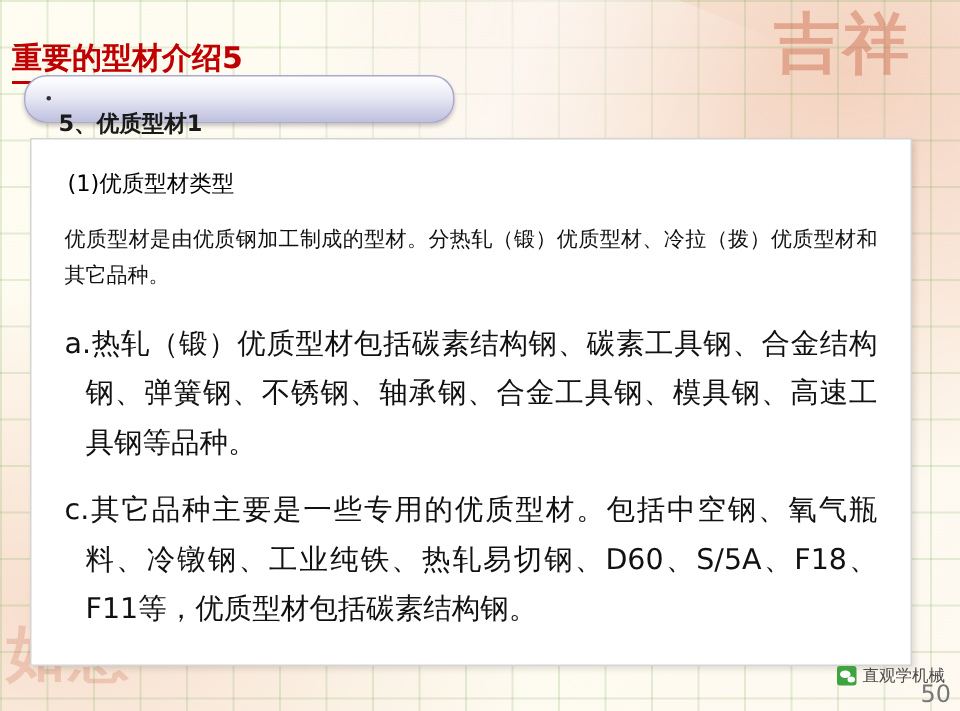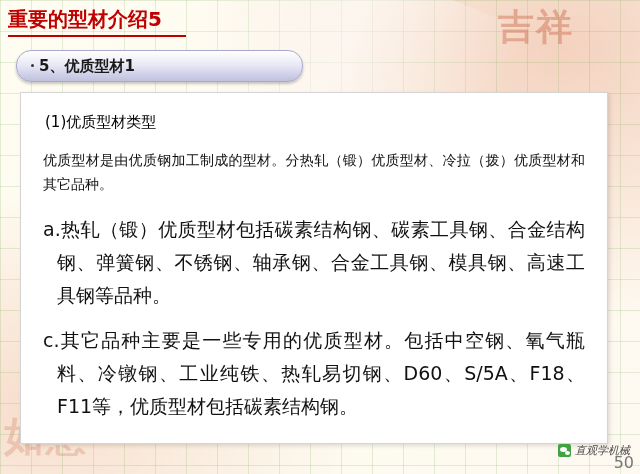--- a/index.html
+++ b/index.html
@@ -48,23 +48,24 @@
     position: absolute;
     font-family: "DejaVu Serif", "Liberation Serif", serif;
     font-weight: bold;
     color: rgba(196, 86, 56, 0.38);
     line-height: 1;
     letter-spacing: 2px;
   }
   .seal-tr {
     top: 8px;
     right: 14px;
-    font-size: 36px;
+    font-size: 44px;
     width: 128px;
-    text-align: left;
+    text-align: center;
+    font-family: Liberation Serif, serif;
   }
   .seal-bl {
     left: 4px;
     bottom: 18px;
     font-size: 40px;
     width: 90px;
     color: rgba(196, 86, 56, 0.22);
   }
   .bg-diag {
     position: absolute;
@@ -83,20 +84,21 @@
     top: 6px;
     z-index: 5;
   }
   .title-text {
     font-size: 20px;
     font-weight: bold;
     color: #c00000;
     font-family: "DejaVu Sans", "Liberation Sans", sans-serif;
     letter-spacing: 0px;
     white-space: nowrap;
+    margin-top: 19px;
   }
   .title-rule {
     margin-top: 2px;
     width: 178px;
     height: 2px;
     background: #c00000;
   }
 
   
   .subtitle-pill {
@@ -107,21 +109,21 @@
     height: 30px;
     border-radius: 15px;
     background: linear-gradient(to bottom, #ffffff 0%, #e9e9f6 45%, #bfc0de 100%);
     border: 1px solid #a9aacd;
     box-shadow: 0 2px 3px rgba(0,0,0,0.22);
     z-index: 5;
   }
   .subtitle-text {
     position: absolute;
     left: 22px;
-    top: 0;
+    top: 16px;
     line-height: 30px;
     font-size: 15px;
     font-weight: bold;
     color: #1a1a1a;
     white-space: nowrap;
   }
   .subtitle-bullet {
     position: absolute;
     left: 14px;
     top: 13px;
@@ -176,21 +178,20 @@
     position: absolute;
     right: 10px;
     bottom: 16px;
     display: flex;
     align-items: center;
     gap: 4px;
     z-index: 6;
     color: #4b4b4b;
     font-size: 11px;
     white-space: nowrap;
-    font-style: italic;
   }
   .wm-logo {
     width: 13px;
     height: 13px;
     border-radius: 2px;
     background: #3fa33f;
     position: relative;
     flex: none;
   }
   .wm-logo::before,

